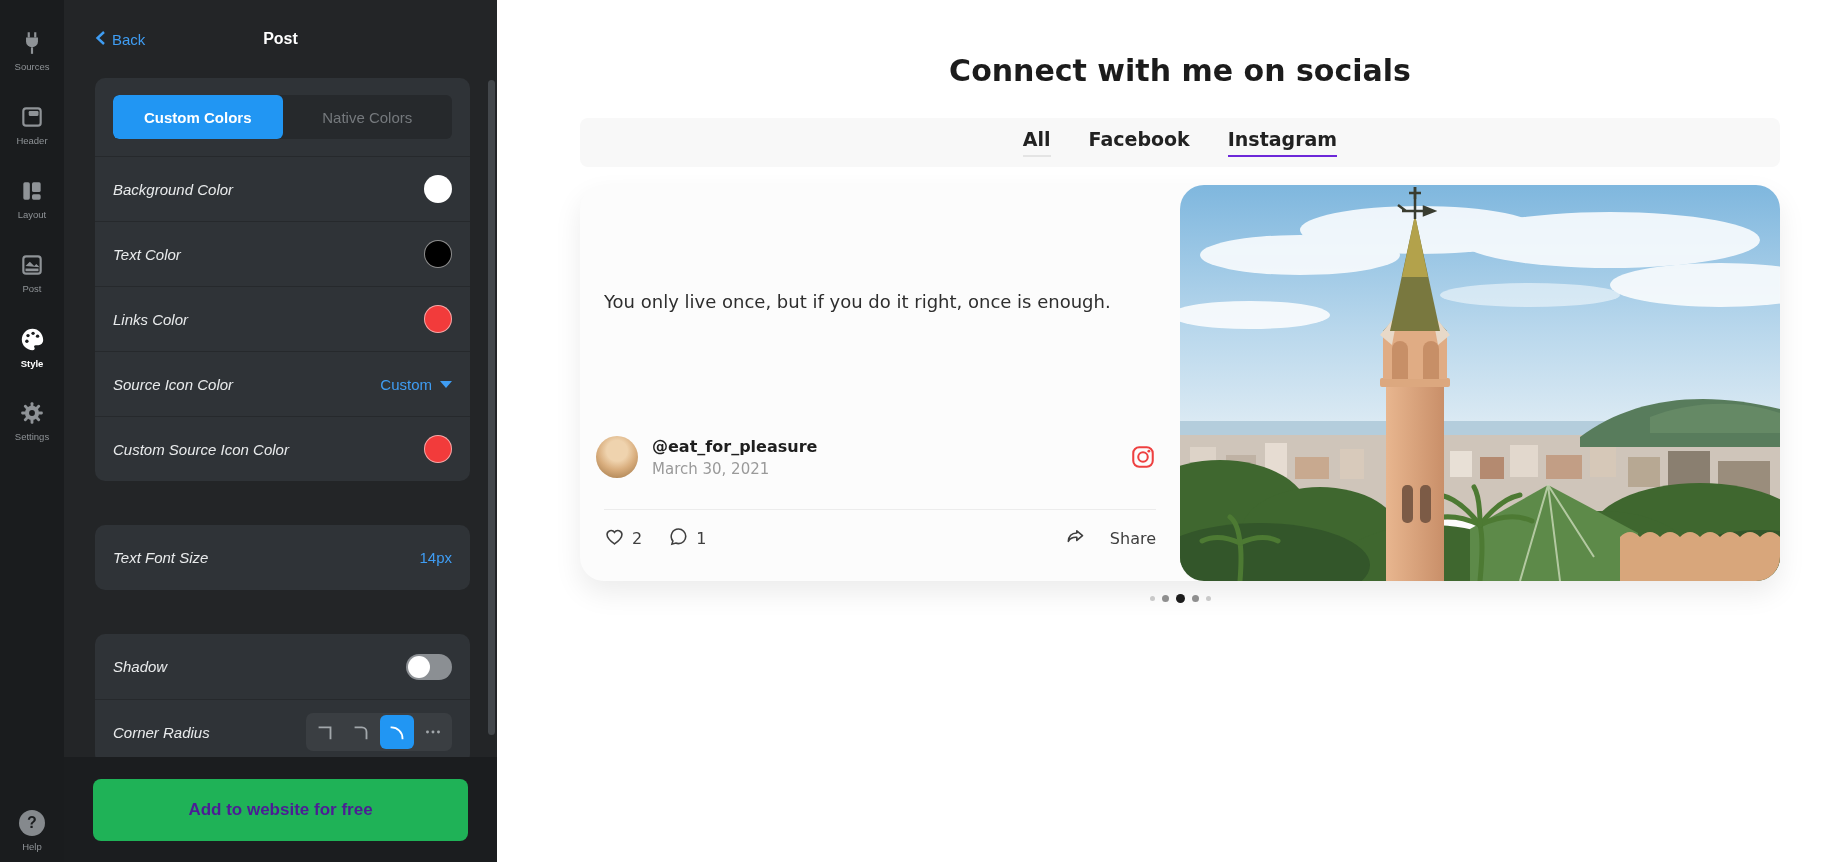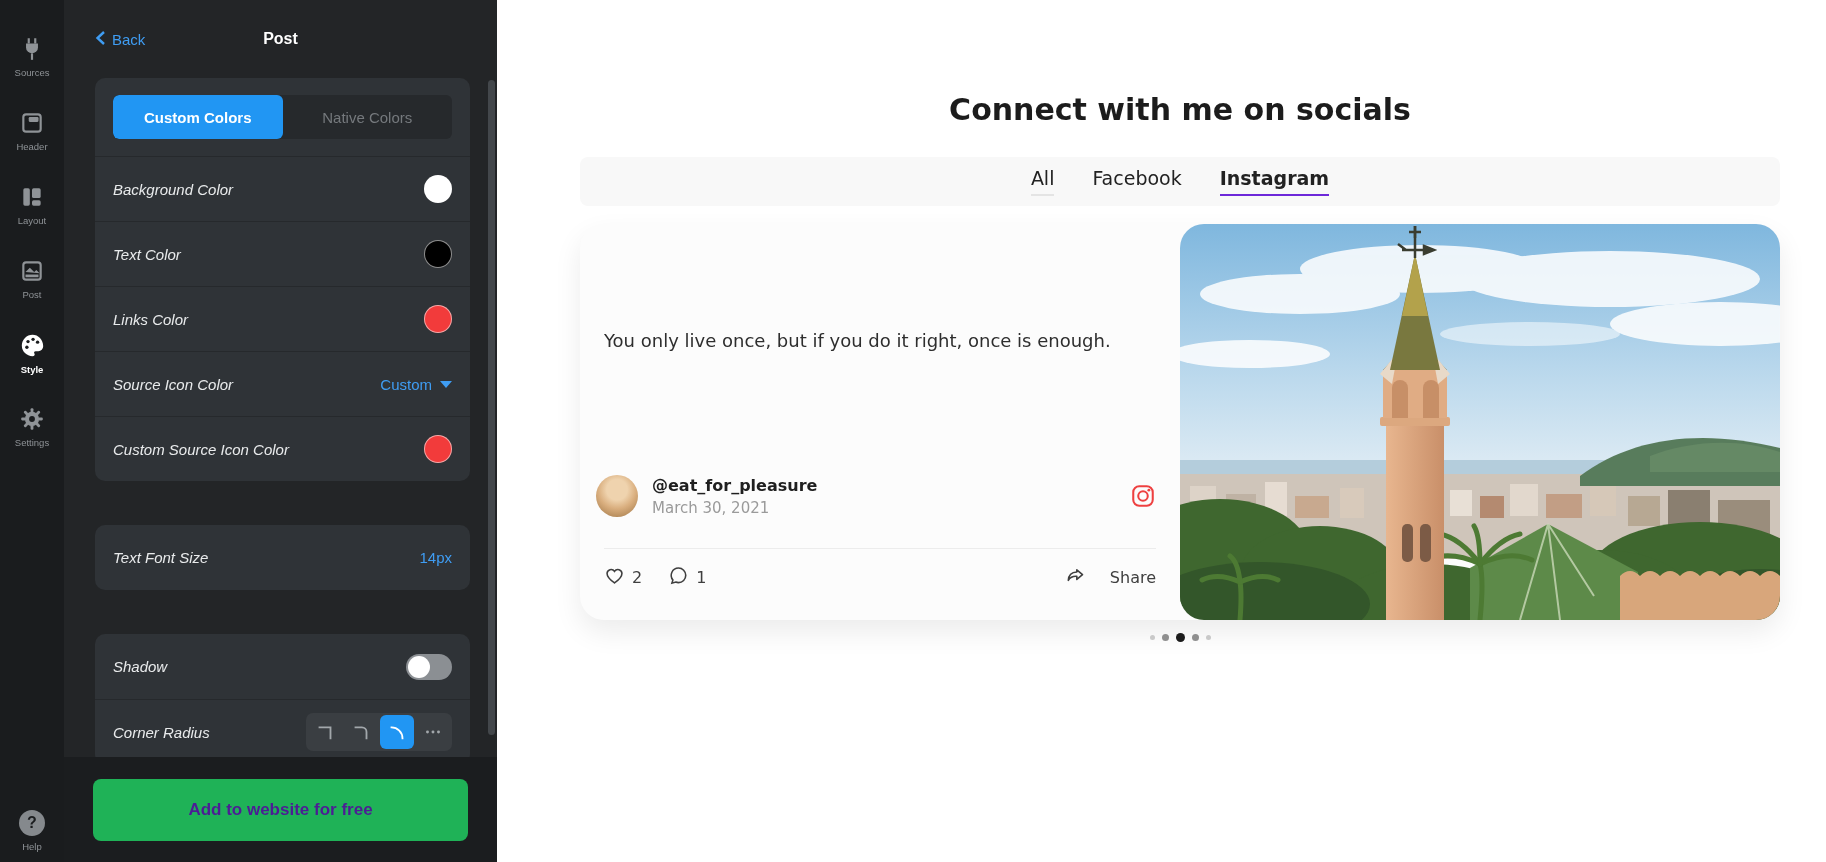--- a/index.html
+++ b/index.html
@@ -2,21 +2,21 @@
 <html><head>
 <meta charset="utf-8">
 <style>
   * { margin:0; padding:0; box-sizing:border-box; }
   html,body { width:1826px; height:862px; overflow:hidden; background:#fff;
     font-family:"Liberation Sans", sans-serif; }
   .app { display:flex; width:1826px; height:862px; }
 
   
   .rail { width:64px; background:#1a1c1e; display:flex; flex-direction:column; align-items:center;
-    padding-top:20px; flex-shrink:0; position:relative; }
+    padding-top:14px; flex-shrink:0; position:relative; }
   .rail-item { width:64px; height:74px; display:flex; flex-direction:column; align-items:center;
     justify-content:center; cursor:pointer; color:#8f9397; }
   .rail-item svg { display:block; }
   .rail-item .lbl { font-size:9.5px; margin-top:5px; color:#8f9397; }
   .rail-item.active .lbl { color:#ffffff; font-weight:bold; }
   .rail-help { position:absolute; bottom:10px; left:0; width:64px; display:flex; flex-direction:column;
     align-items:center; cursor:pointer; }
   .help-circle { width:26px; height:26px; border-radius:50%; background:#85898d; color:#1a1c1e;
     font-weight:bold; font-size:16px; display:flex; align-items:center; justify-content:center; }
   .rail-help .lbl { font-size:9.5px; margin-top:5px; color:#8f9397; }
@@ -56,24 +56,24 @@
     background:#43474b; border-radius:4px; cursor:pointer; }
   .panel-footer { height:105px; background:#1b1d1f; display:flex; align-items:center;
     justify-content:center; flex-shrink:0; }
   .cta { width:375px; height:62px; background:#1fb257; border:none; border-radius:8px; color:#4c1d95;
     font-size:17px; font-weight:bold; cursor:pointer; font-family:inherit; }
 
   
   .preview { flex:1; background:#ffffff; position:relative;
     font-family:"DejaVu Sans", sans-serif; }
   .widget { width:1200px; margin-left:83px; }
-  .w-title { margin-top:92px; text-align:center; font-size:30px; font-weight:bold; color:#1c1c1c; }
+  .w-title { margin-top:53px; text-align:center; font-size:30px; font-weight:bold; color:#1c1c1c; }
   .tabbar { margin-top:30px; height:49px; background:#f8f8f8; border-radius:8px; display:flex;
     align-items:center; justify-content:center; gap:38px; }
-  .tab { font-size:19px; color:#222; cursor:pointer; padding-bottom:5px; border-bottom:2px solid transparent; }
+  .tab { font-size:19px; color:#222; cursor:pointer; padding-bottom:5px; border-bottom:2px solid transparent;font-weight:bold; }
   .tab.first { border-bottom:2px solid #e4e4e4; }
   .tab.active { font-weight:bold; border-bottom:2px solid #6d28d9; }
   .post-card { margin-top:18px; height:396px; background:#fcfcfc; border-radius:24px;
     box-shadow:0 12px 28px rgba(0,0,0,.08); display:flex; }
   .post-left { flex:1; padding:0 24px; display:flex; flex-direction:column; position:relative; }
   .post-text { margin-top:104px; font-size:18px; color:#2e2e2e; line-height:1.4; }
   .author-row { position:absolute; left:16px; right:24px; top:251px; display:flex; align-items:center; }
   .avatar { width:42px; height:42px; border-radius:50%; flex-shrink:0;
     background:radial-gradient(circle at 50% 35%, #efd3ae 0 30%, #d9ae7e 55%, #b68c5c 80%, #9a7348); }
   .author-meta { margin-left:14px; }

